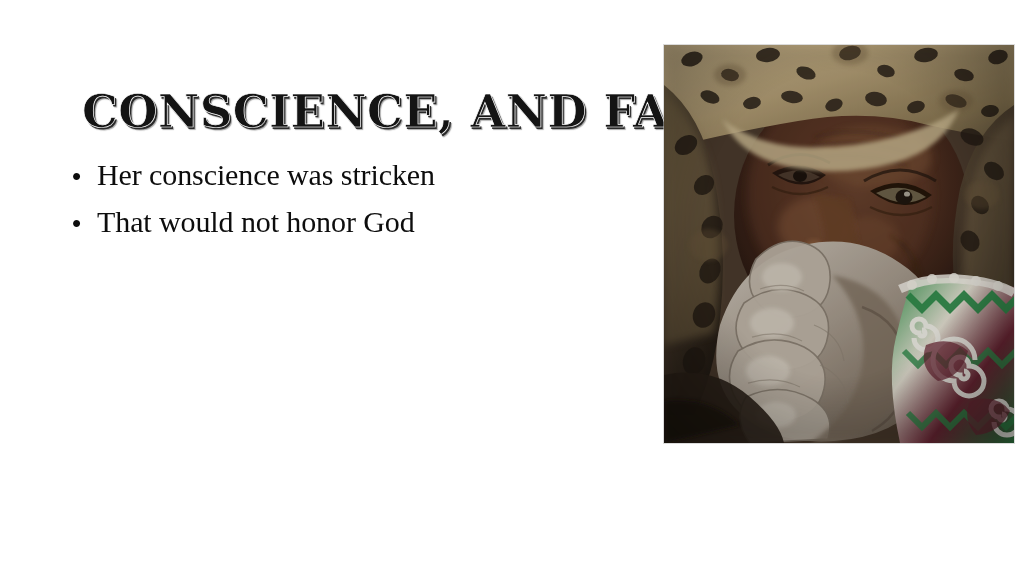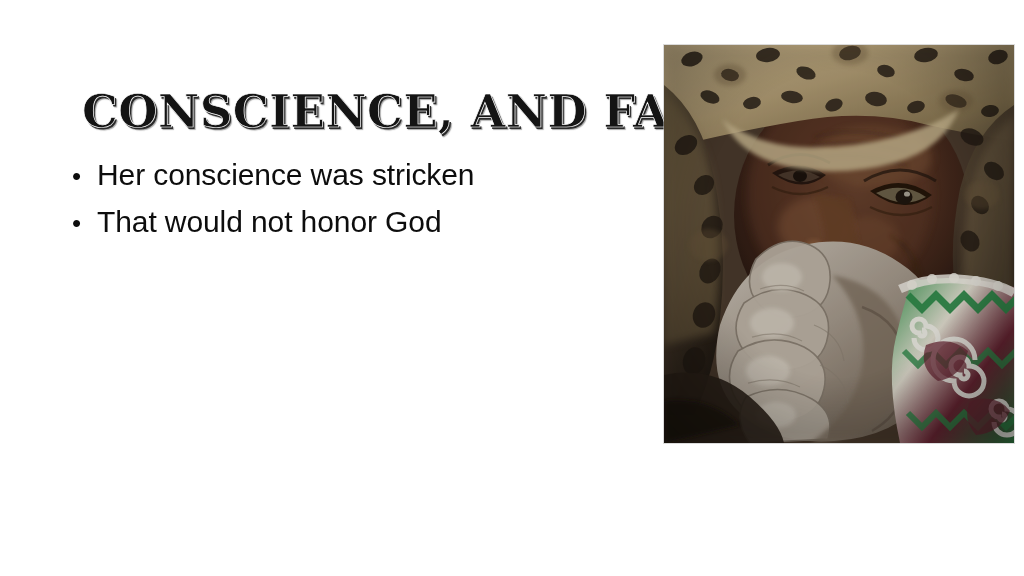--- a/index.html
+++ b/index.html
@@ -61,20 +61,21 @@
   .bullet-marker {
     flex: 0 0 auto;
     width: 25px;
     font-size: 26px;
     line-height: 45px;
     color: #0d0d0d;
   }
   .bullet-text {
     flex: 1 1 auto;
     white-space: nowrap;
+    font-family: Liberation Serif, serif;
   }
 
   
   .photo-frame {
     position: absolute;
     left: 664px;
     top: 45px;
     width: 350px;
     height: 398px;
     overflow: hidden;

